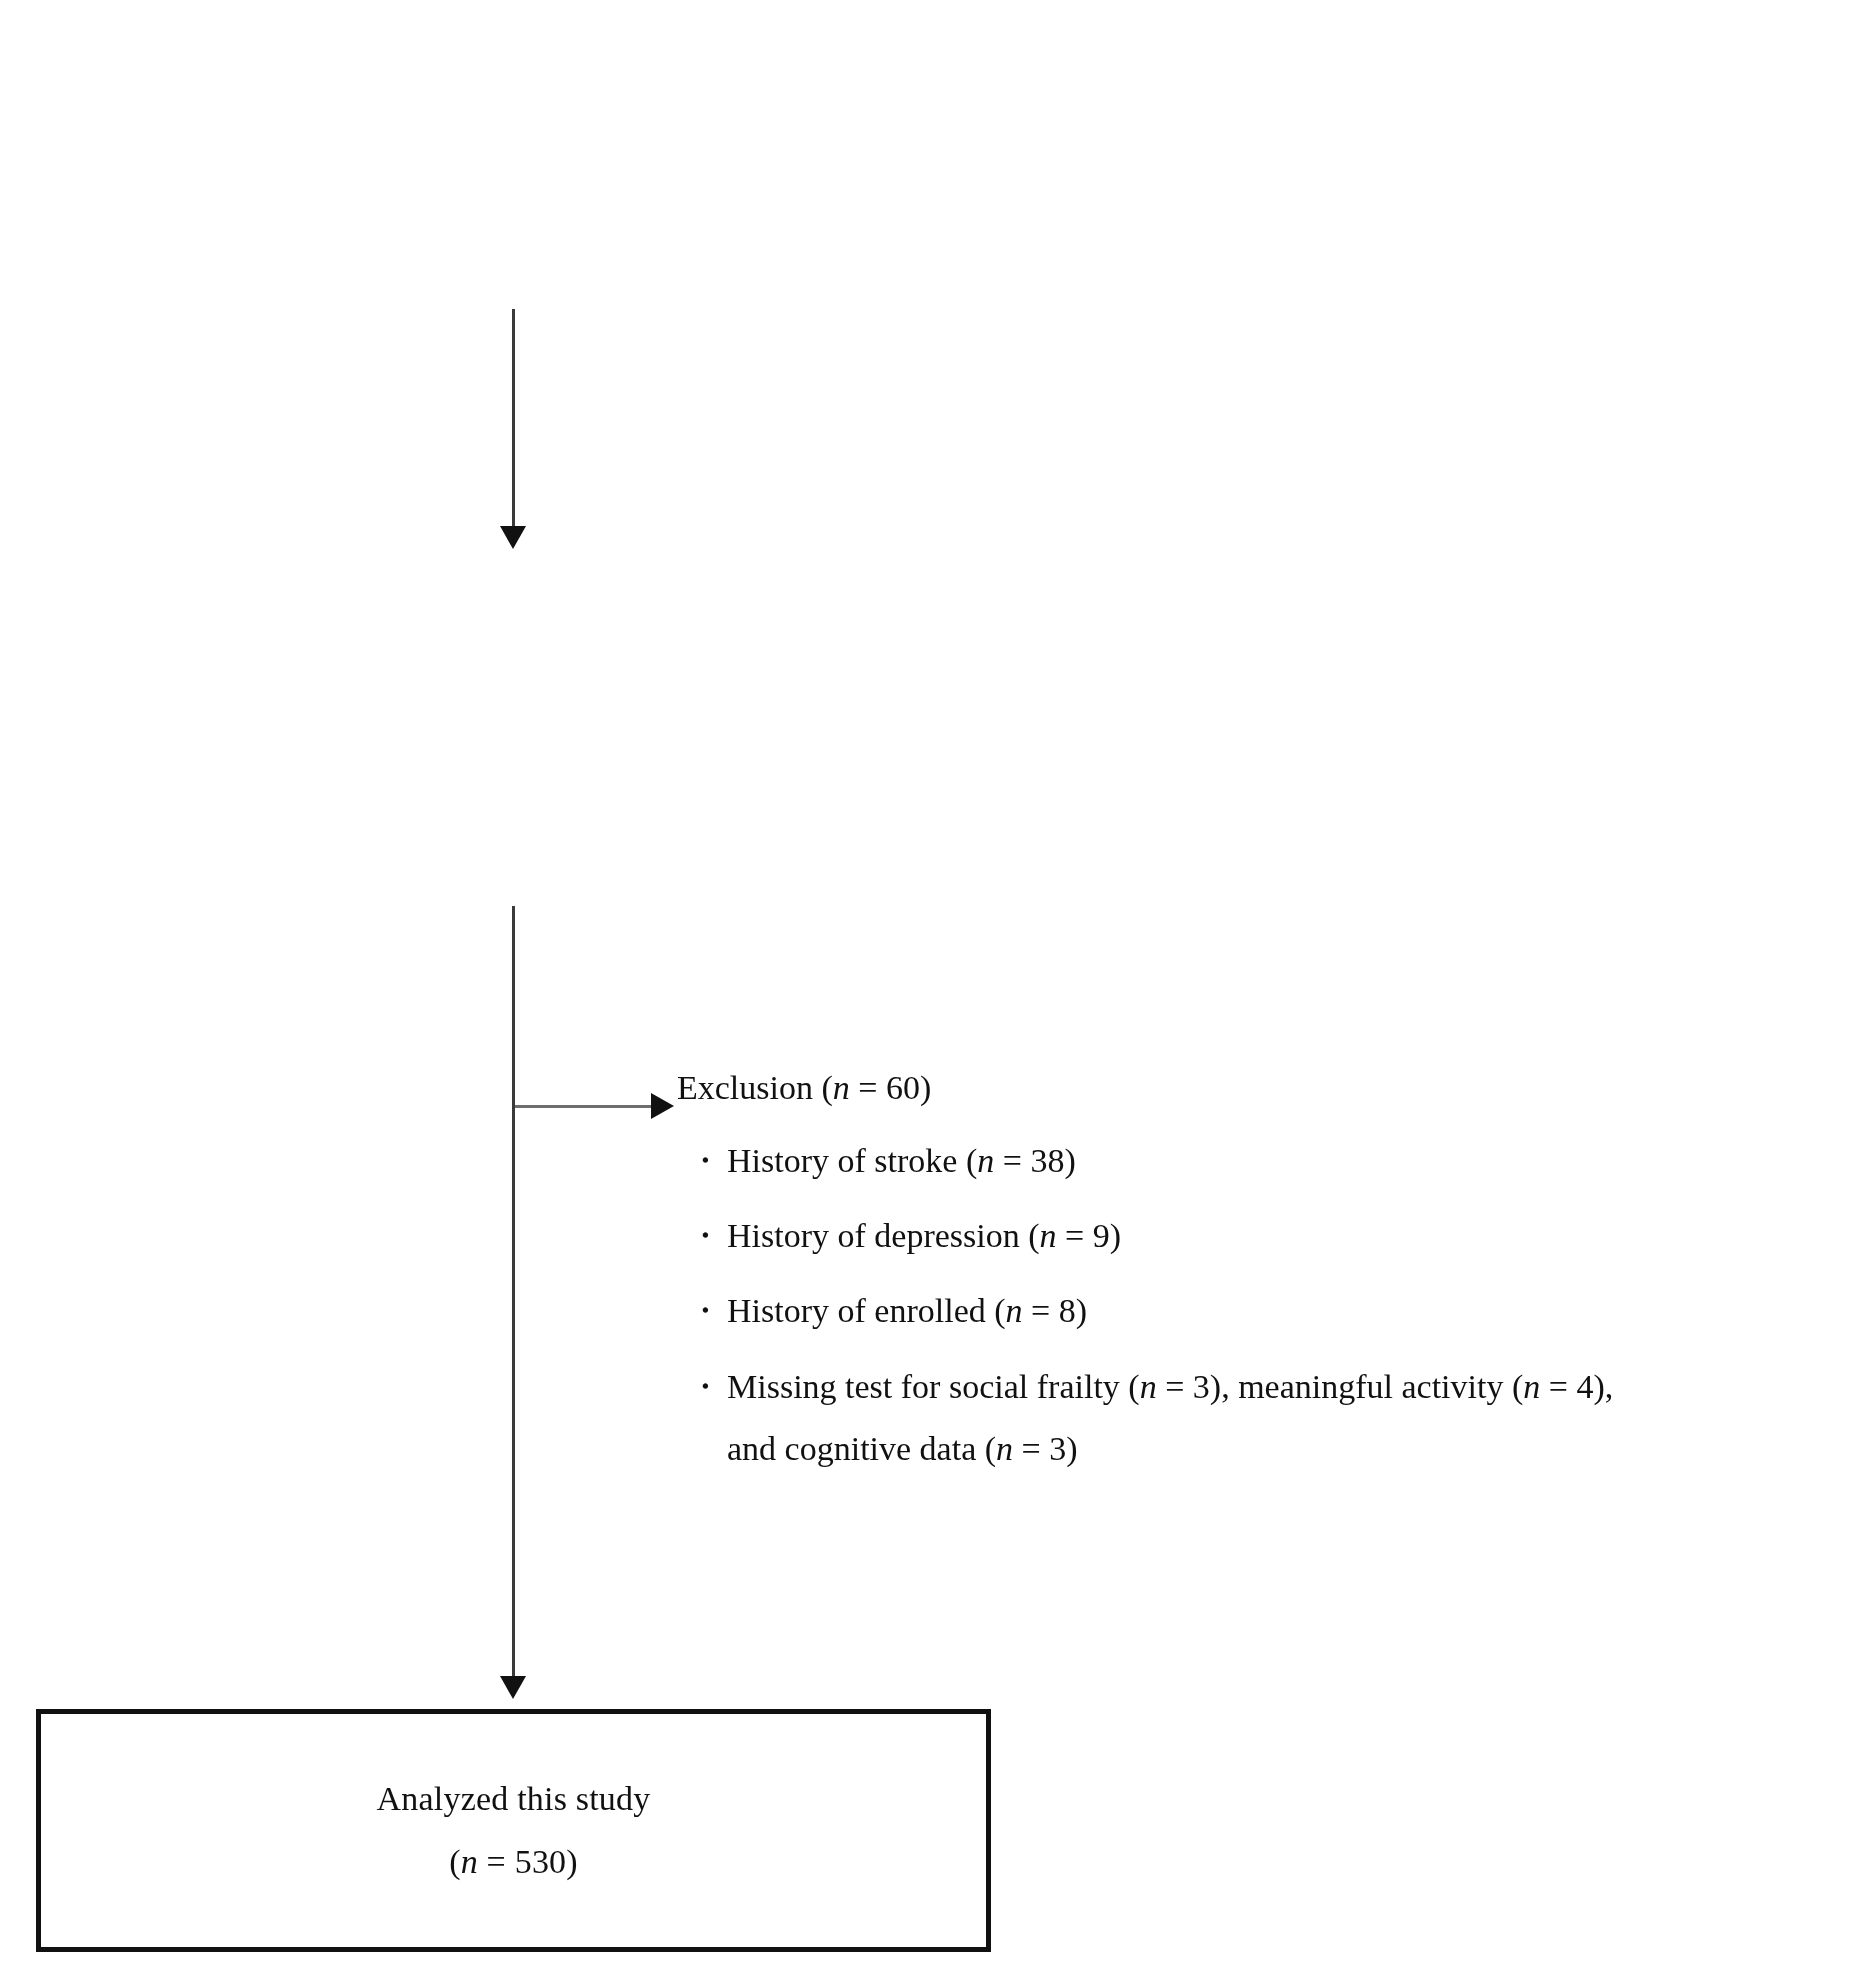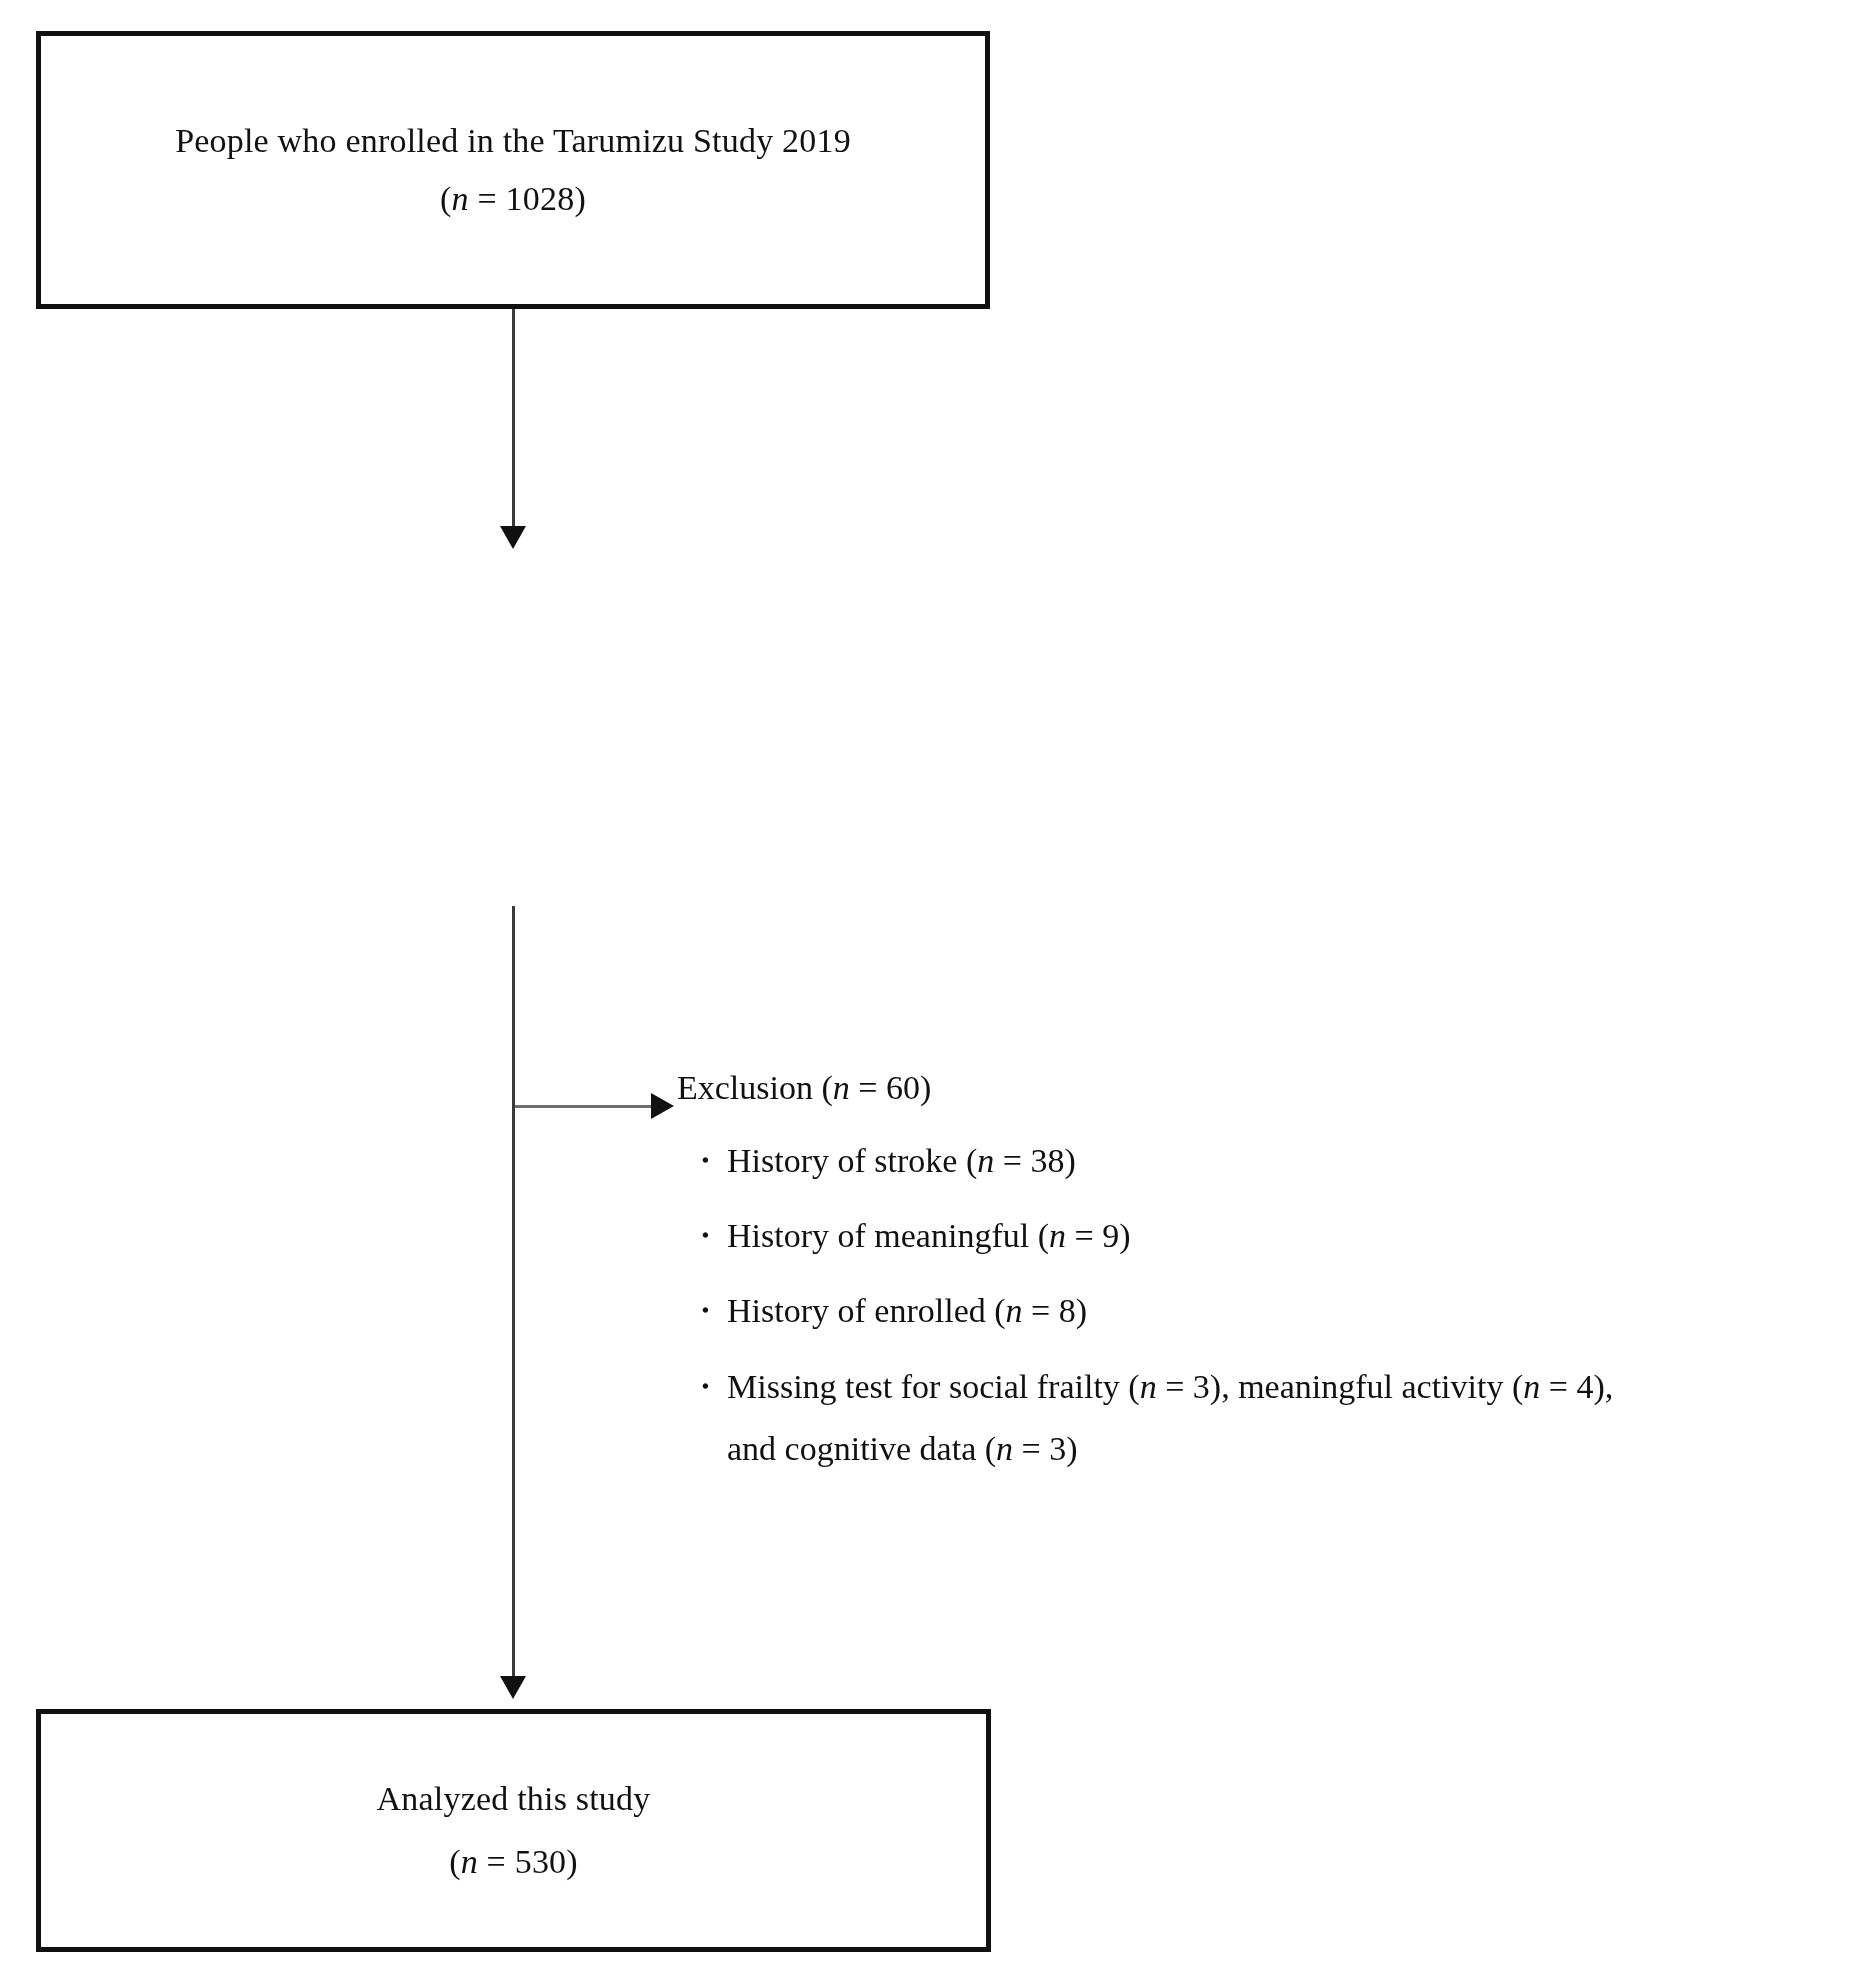--- a/index.html
+++ b/index.html
@@ -119,24 +119,20 @@
     margin-top: 18.5px;
   }
 
   em, .ital { font-style: italic; }
 </style>
 </head>
 <body>
 
 <div id="canvas">
 
-  <div class="flow-box" id="box-enrolled">
-    <div class="box-line">People who enrolled in the Tarumizu Study 2019</div>
-    <div class="box-line"><span>(</span><em class="ital">n</em><span> = 1028)</span></div>
-  </div>
 
   <div class="vline" id="conn1-line"></div>
   <div class="arrow-down" id="conn1-arrow"></div>
 
 
   <div class="vline" id="conn2-line"></div>
   <div class="arrow-down" id="conn2-arrow"></div>
 
   <div class="hline" id="branch-line"></div>
   <div class="arrow-right" id="branch-arrow"></div>
@@ -145,21 +141,21 @@
 
     <div id="exclusion-heading"><span>Exclusion (</span><em class="ital">n</em><span> = 60)</span></div>
 
     <div class="exclusion-item">
       <span class="exclusion-bullet">・</span>
       <span class="exclusion-text"><span>History of stroke (</span><em class="ital">n</em><span> = 38)</span></span>
     </div>
 
     <div class="exclusion-item">
       <span class="exclusion-bullet">・</span>
-      <span class="exclusion-text"><span>History of meaningful (</span><em class="ital">n</em><span> = 9)</span></span>
+      <span class="exclusion-text"><span>History of depression (</span><em class="ital">n</em><span> = 9)</span></span>
     </div>
 
     <div class="exclusion-item">
       <span class="exclusion-bullet">・</span>
       <span class="exclusion-text"><span>History of enrolled (</span><em class="ital">n</em><span> = 8)</span></span>
     </div>
 
     <div class="exclusion-item">
       <span class="exclusion-bullet">・</span>
       <span class="exclusion-text"><span>Missing test for social frailty (</span><em class="ital">n</em><span> = 3), meaningful activity (</span><em class="ital">n</em><span> = 4),</span></span>

